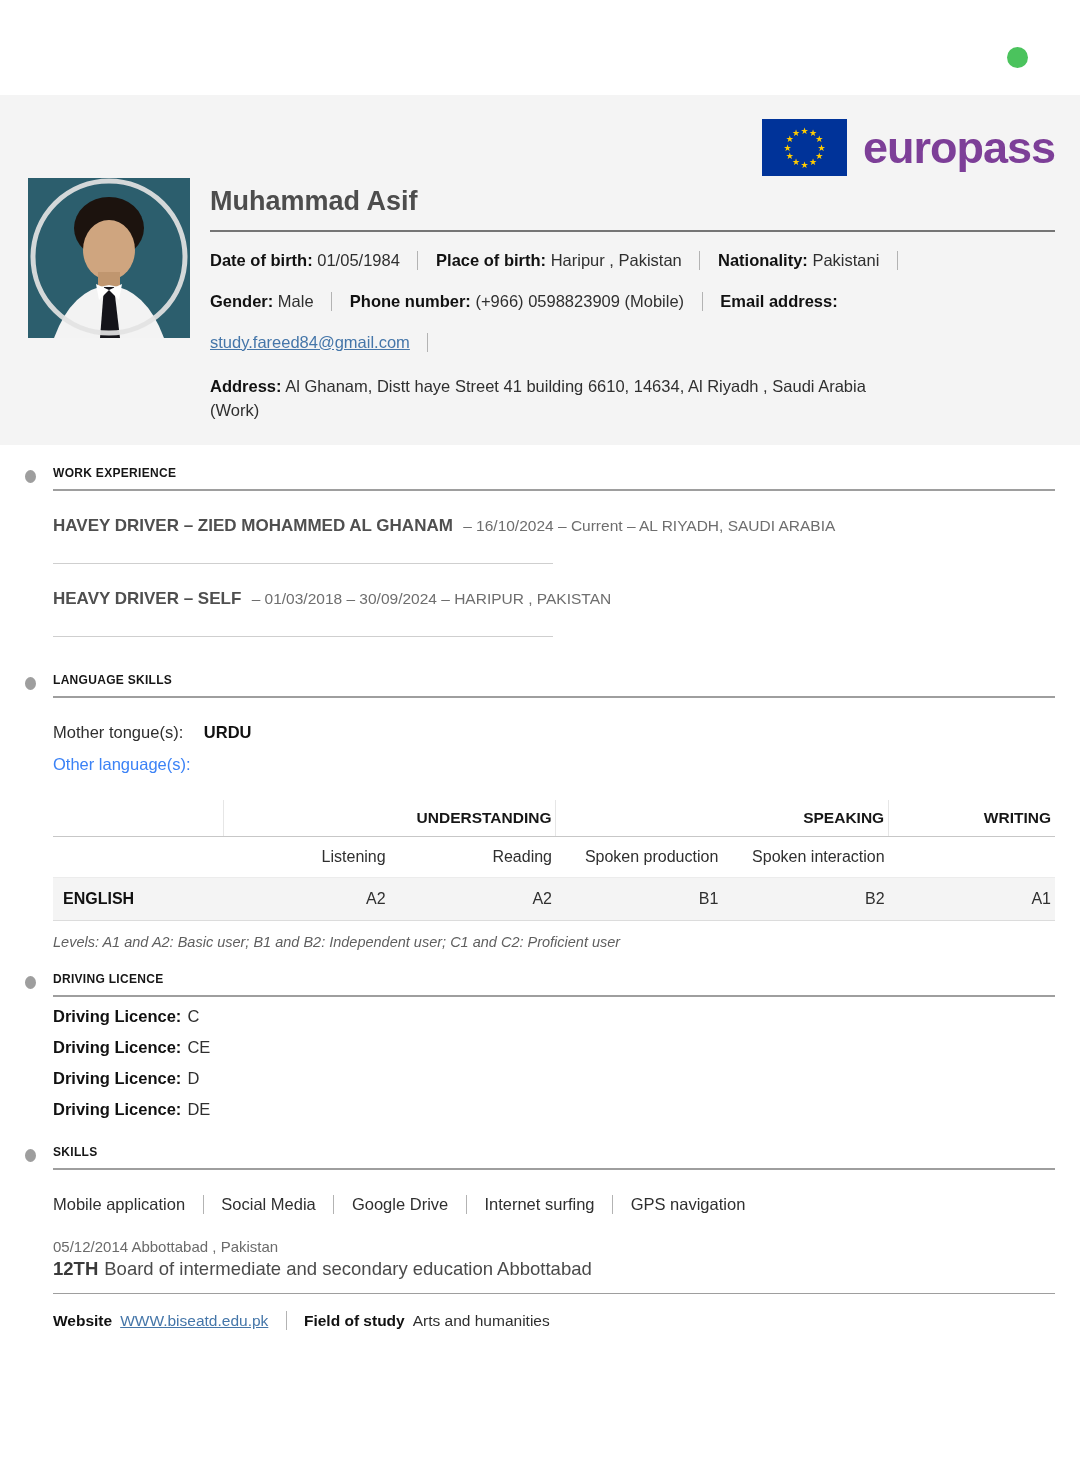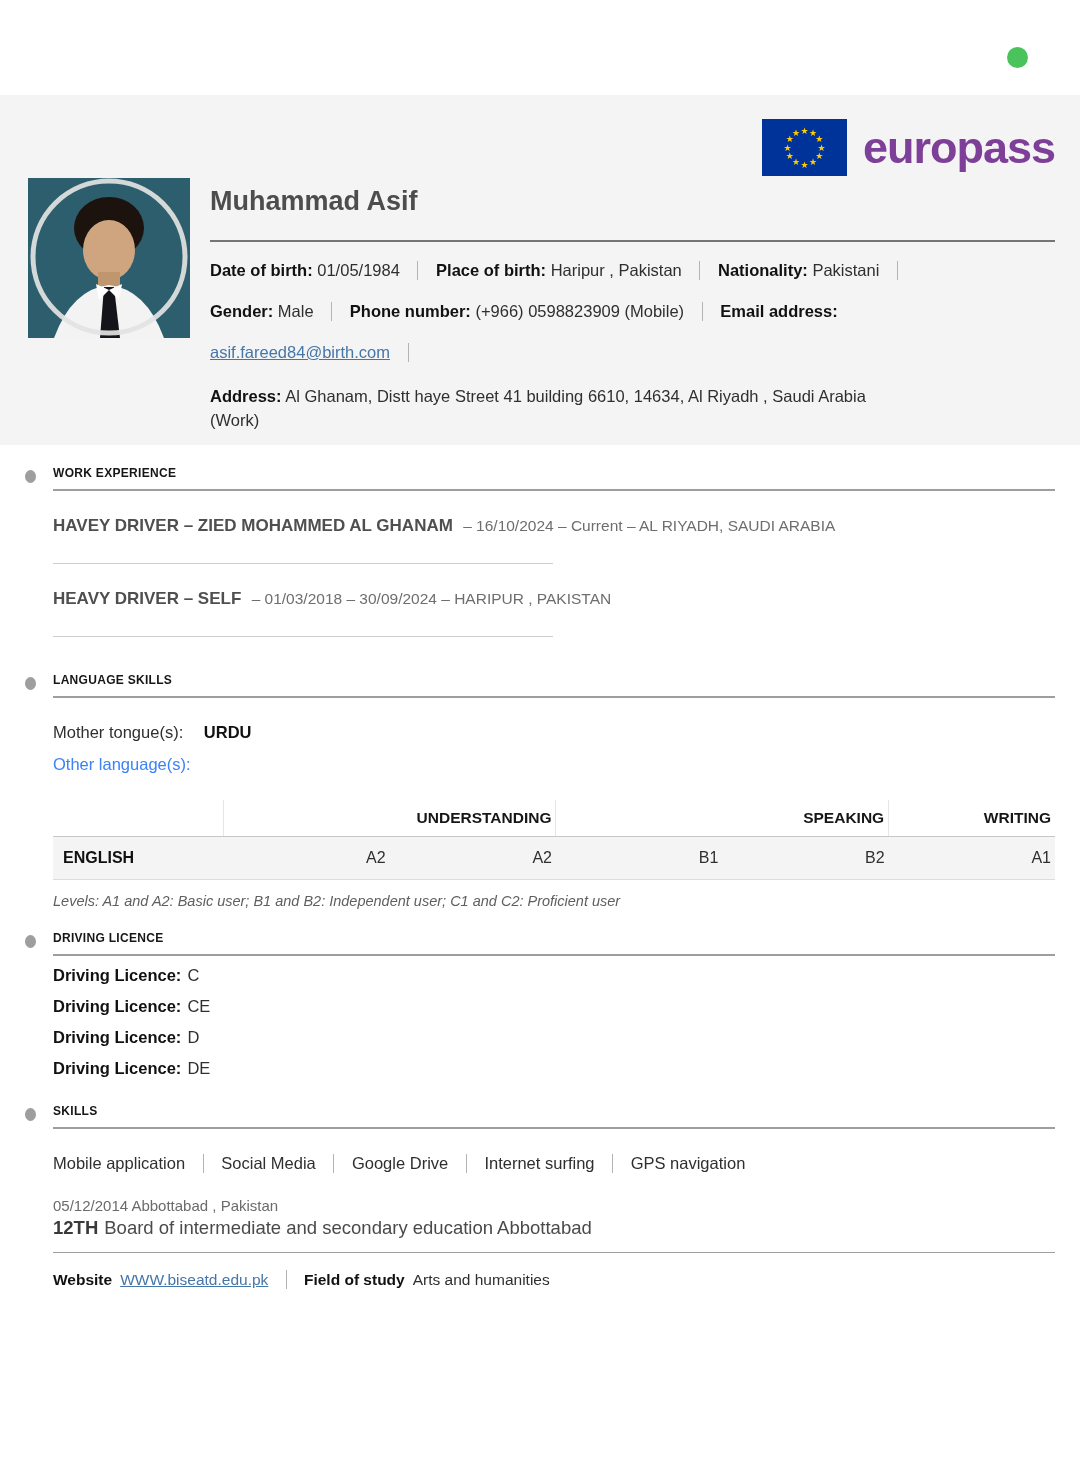--- a/index.html
+++ b/index.html
@@ -14,21 +14,21 @@
   
   .band { height: 350px; background: #f4f4f4; position: relative; padding: 0 25px 0 28px; }
   .logo-row { display: flex; justify-content: flex-end; align-items: center; gap: 16px; padding-top: 24px; }
   .flag { width: 85px; height: 57px; display: block; }
   .wordmark { font-size: 45px; font-weight: 700; color: #7d3f98; letter-spacing: -1px; line-height: 1; }
 
   .photo-wrap { position: absolute; left: 28px; top: 83px; width: 162px; height: 160px; }
   .photo-wrap svg { display: block; }
 
   .info { margin-left: 182px; margin-right: 0; margin-top: 10px; }
-  .name { font-size: 27px; font-weight: 700; color: #4d4d4d; padding-bottom: 23px;
+  .name { font-size: 27px; font-weight: 700; color: #4d4d4d; padding-bottom: 13px;
           border-bottom: 2px solid #757575; }
   .info-row { margin-top: 17px; font-size: 16.5px; color: #2f2f2f; line-height: 1.45; }
   .lbl { font-weight: 700; color: #111; }
   .sep { display: inline-block; width: 1px; height: 19px; background: #b3b3b3;
          margin: 0 13px; vertical-align: -4px; }
   a.link { color: #4576a9; text-decoration: underline; }
   .addr-row { margin-top: 20px; max-width: 660px; }
 
   
   .content { padding: 21px 25px 0 53px; }
@@ -133,21 +133,21 @@
       <span class="lbl">Gender:</span>
       <span>Male</span>
       <span class="sep"></span>
       <span class="lbl">Phone number:</span>
       <span>(+966) 0598823909 (Mobile)</span>
       <span class="sep"></span>
       <span class="lbl">Email address:</span>
     </div>
 
     <div class="info-row">
-      <a class="link" href="#">asif.fareed84@birth.com</a>
+      <a class="link" href="#">study.fareed84@gmail.com</a>
       <span class="sep"></span>
     </div>
 
     <div class="info-row addr-row">
       <span class="lbl">Address:</span>
       <span>Al Ghanam, Distt haye Street 41 building 6610, 14634, Al Riyadh , Saudi Arabia (Work)</span>
     </div>
   </div>
 </div>
 
@@ -189,20 +189,28 @@
       <col style="width:16.6%">
         <col style="width:16.6%">
         <col style="width:16.6%">
     </colgroup>
     <tbody>
         <tr class="t-group">
       <th></th>
       <th colspan="2">UNDERSTANDING</th>
       <th colspan="2">SPEAKING</th>
       <th>WRITING</th>
+    </tr>
+    <tr class="t-sub">
+      <td></td>
+      <td>Listening</td>
+      <td>Reading</td>
+      <td>Spoken production</td>
+      <td>Spoken interaction</td>
+      <td></td>
     </tr>
     <tr class="t-data">
       <td class="langname">ENGLISH</td>
       <td>A2</td>
       <td>A2</td>
       <td>B1</td>
       <td>B2</td>
       <td>A1</td>
     </tr>
   </tbody>

